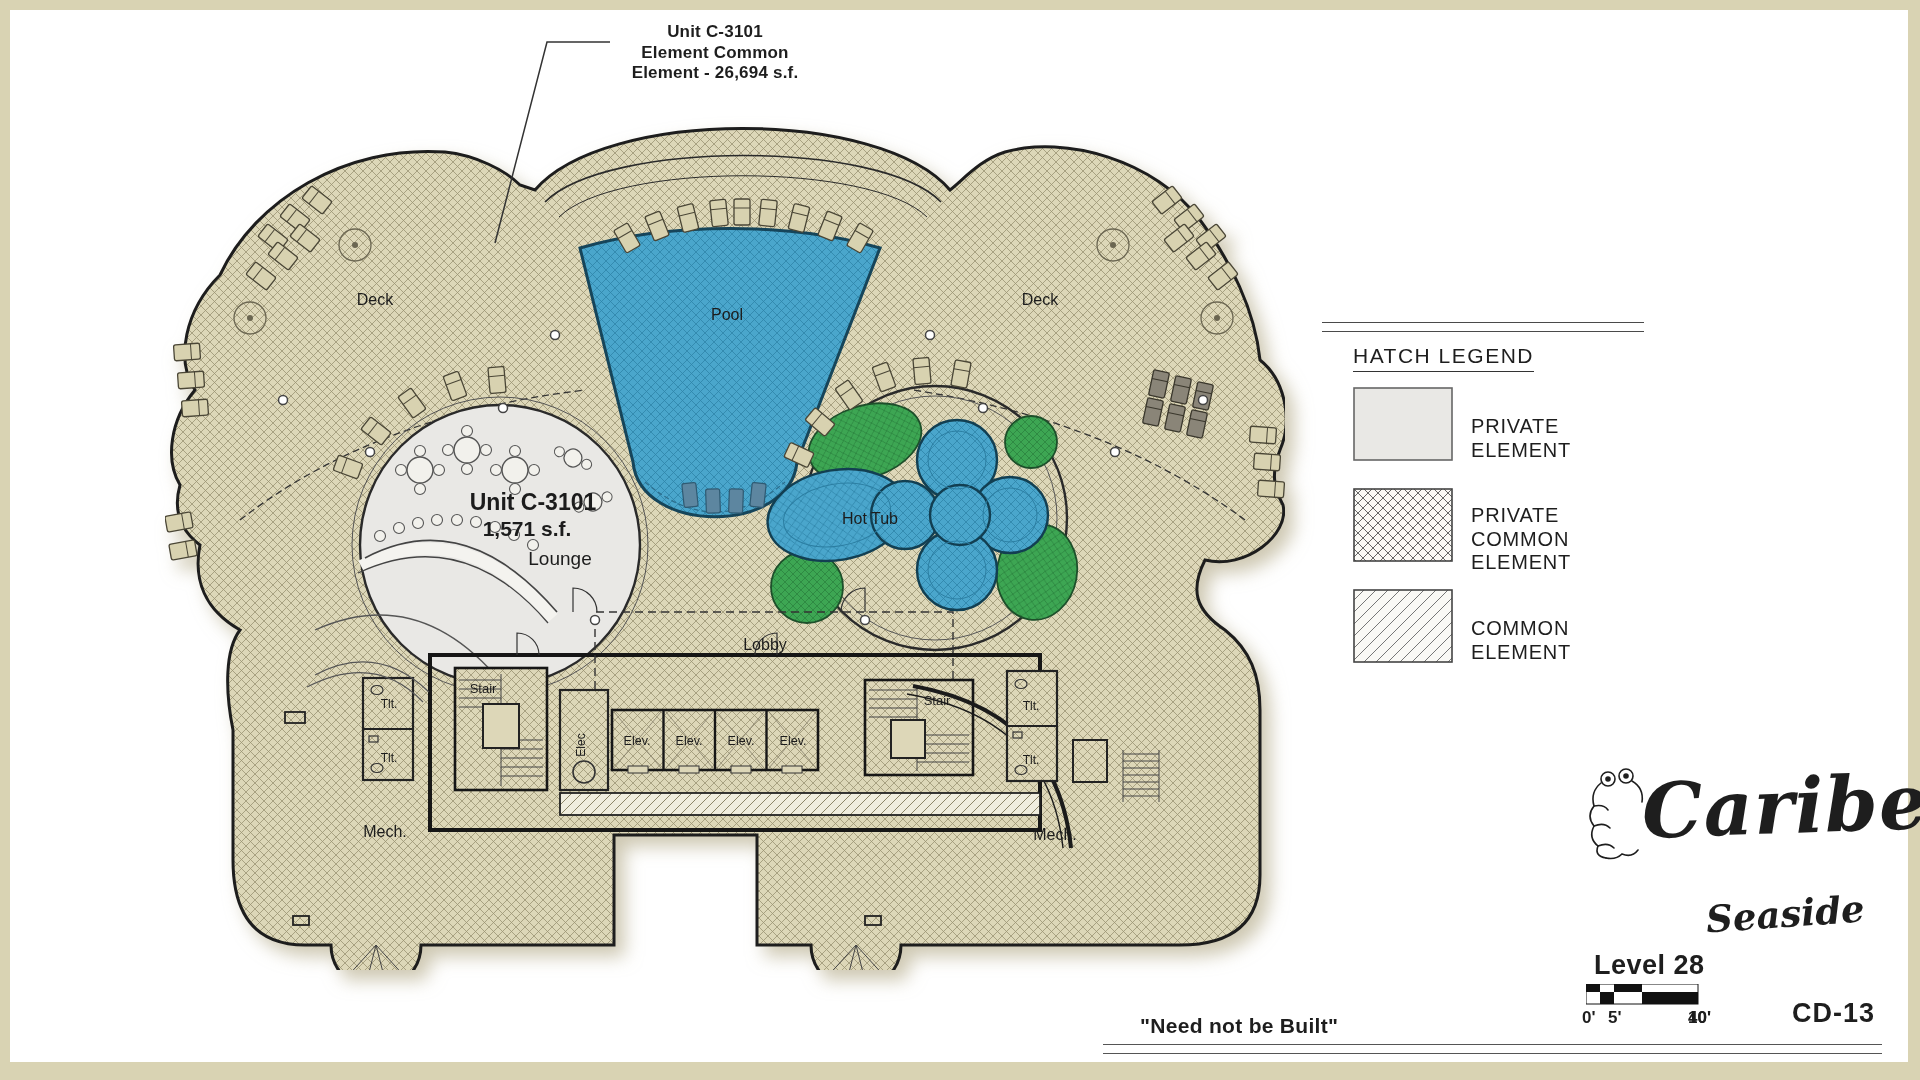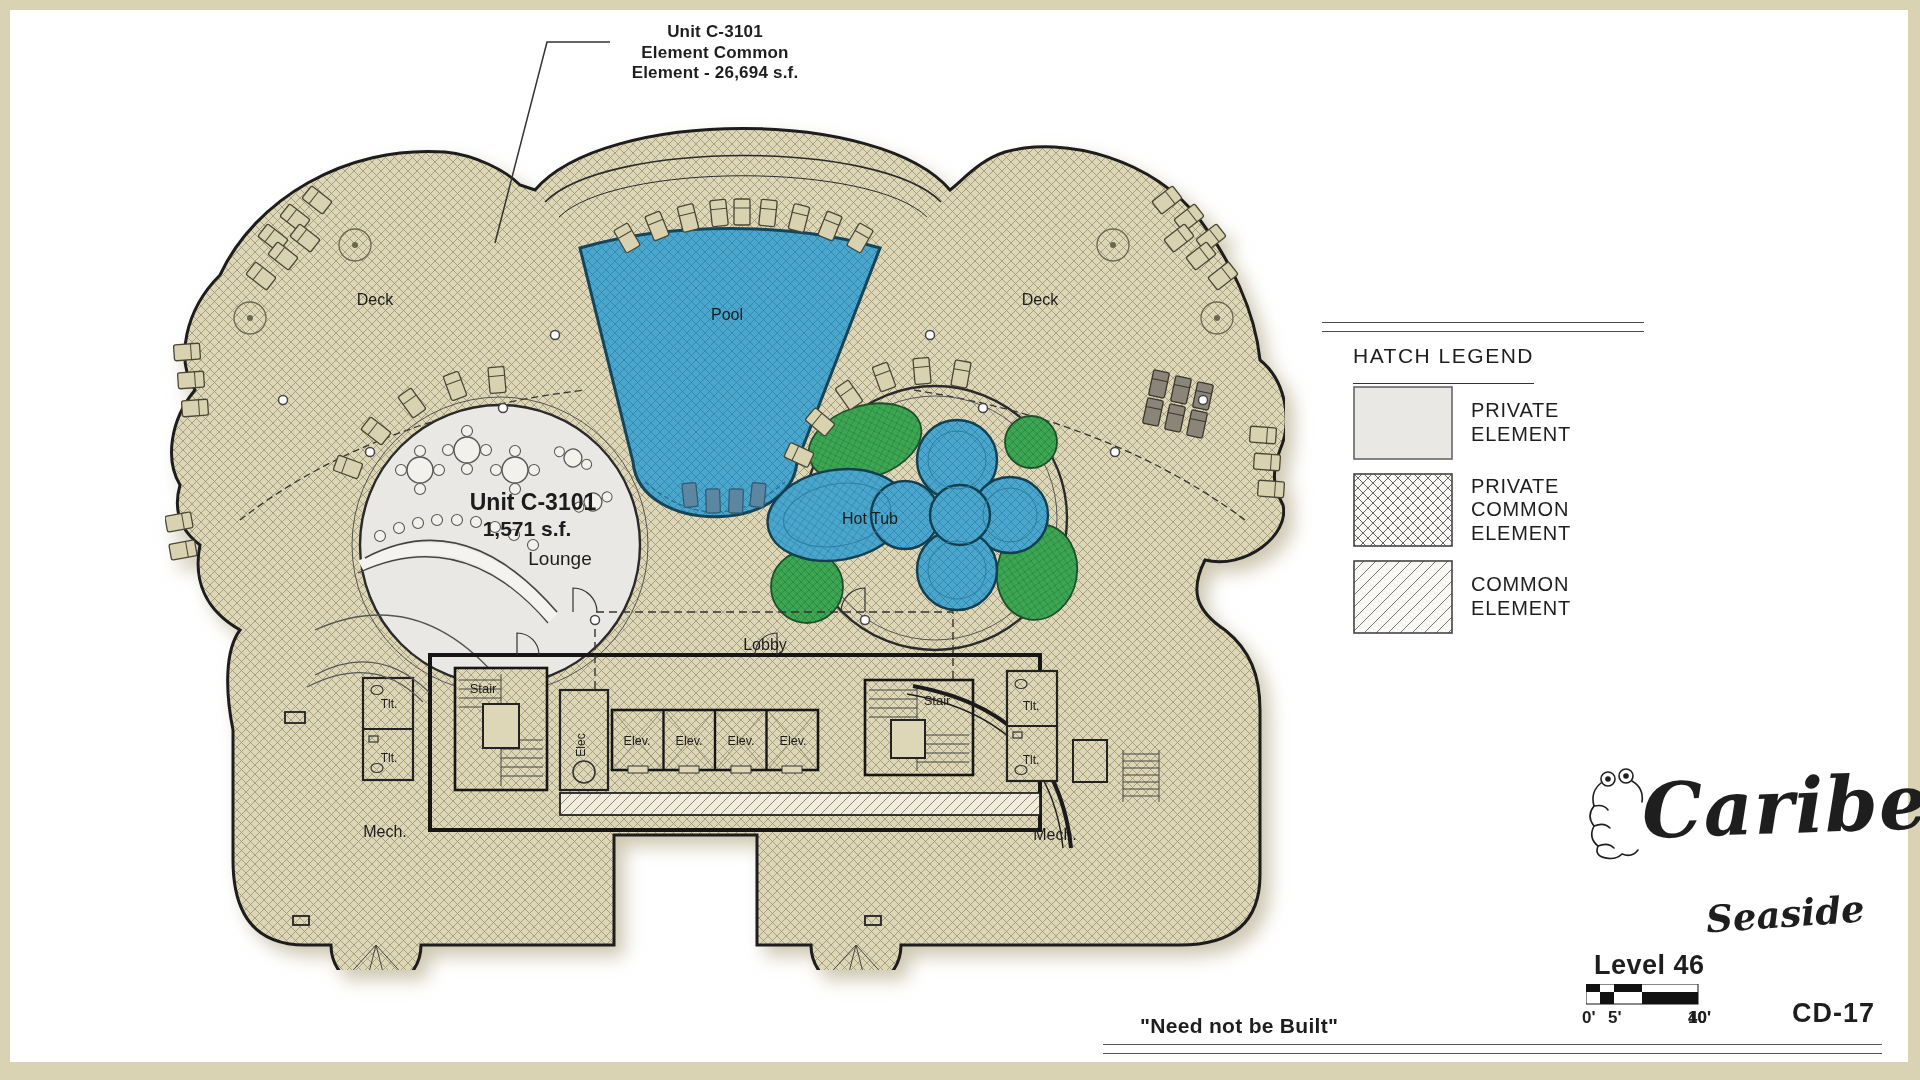--- a/index.html
+++ b/index.html
@@ -7,24 +7,24 @@
   .sheet{position:relative;width:1920px;height:1080px;background:#d9d3b3;overflow:hidden;}
   .paper{position:absolute;left:10px;top:10px;width:1898px;height:1052px;background:#ffffff;}
   .plan-svg{position:absolute;left:165px;top:90px;filter:drop-shadow(9px 10px 9px rgba(165,155,115,.55));}
   .callout{position:absolute;left:600px;top:22px;width:230px;text-align:center;
            font-size:17px;font-weight:600;line-height:1.22;letter-spacing:.2px;}
   .leader{position:absolute;left:480px;top:30px;}
   
   .legend-rule{position:absolute;left:1322px;top:322px;width:322px;height:8px;
                border-top:1.5px solid #4a4a4a;border-bottom:1.5px solid #4a4a4a;}
   .legend-title{position:absolute;left:1353px;top:344px;font-size:21px;letter-spacing:1.5px;
-                border-bottom:1.6px solid #333;padding-bottom:15px;}
+                border-bottom:1.6px solid #333;padding-bottom:3px;}
   .legend-items{position:absolute;left:1353px;top:386px;display:flex;flex-direction:column;gap:13px;}
   .legend-row{display:flex;align-items:center;}
-  .legend-label{margin-left:18px;font-size:20px;letter-spacing:.8px;line-height:1.18;}
+  .legend-label{margin-left:18px;font-size:20px;letter-spacing:.8px;line-height:1.18;margin-top:29px;}
   .legend-label span{display:block;}
   
   .frog{position:absolute;left:1582px;top:768px;}
   .brand{position:absolute;left:1642px;top:762px;font-family:"DejaVu Serif",serif;
          font-style:italic;font-weight:700;font-size:76px;transform:rotate(-2deg);letter-spacing:1px;}
   .brand-sub{position:absolute;left:1706px;top:892px;font-family:"DejaVu Serif",serif;
              font-style:italic;font-weight:600;font-size:37px;transform:rotate(-4deg);}
   .level{position:absolute;left:1594px;top:950px;font-size:27px;font-weight:600;letter-spacing:.5px;}
   .scalebar{position:absolute;left:1586px;top:984px;}
   .scale-lab{position:absolute;top:1008px;font-size:17px;font-weight:600;}
@@ -448,30 +448,30 @@
       <path d="M19,15 Q8,24 12,38 Q4,48 12,58 Q6,70 16,78 Q12,88 24,90"></path>
       <path d="M50,13 Q62,20 60,34"></path>
       <path d="M12,38 Q22,36 26,42"></path>
       <path d="M12,58 Q22,54 28,60"></path>
       <path d="M16,78 Q26,74 32,80"></path>
       <path d="M24,90 Q34,92 40,86 Q50,90 56,82"></path>
     </g>
   </svg>
   <div class="brand">Caribe</div>
   <div class="brand-sub">Seaside</div>
-  <div class="level">Level 46</div>
+  <div class="level">Level 28</div>
 
   <svg class="scalebar" width="120" height="22" viewBox="0 0 120 22">
     <rect x="0" y="0" width="14" height="8" fill="#111"></rect>
     <rect x="28" y="0" width="28" height="8" fill="#111"></rect>
     <rect x="14" y="8" width="14" height="12" fill="#111"></rect>
     <rect x="56" y="8" width="56" height="12" fill="#111"></rect>
     <rect x="0" y="0" width="112" height="20" fill="none" stroke="#111" stroke-width="1"></rect>
   </svg>
   <span class="scale-lab" style="left:1582px;">0'</span>
   <span class="scale-lab" style="left:1608px;">5'</span>
   <span class="scale-lab" style="left:1688px;">10'</span>
   <span class="scale-lab" style="left:1688px;">40'</span>
 
-  <div class="sheetno">CD-17</div>
+  <div class="sheetno">CD-13</div>
   <div class="disclaimer">"Need not be Built"</div>
   <div class="bottom-rule"></div>
 </div>
 
 </body></html>

